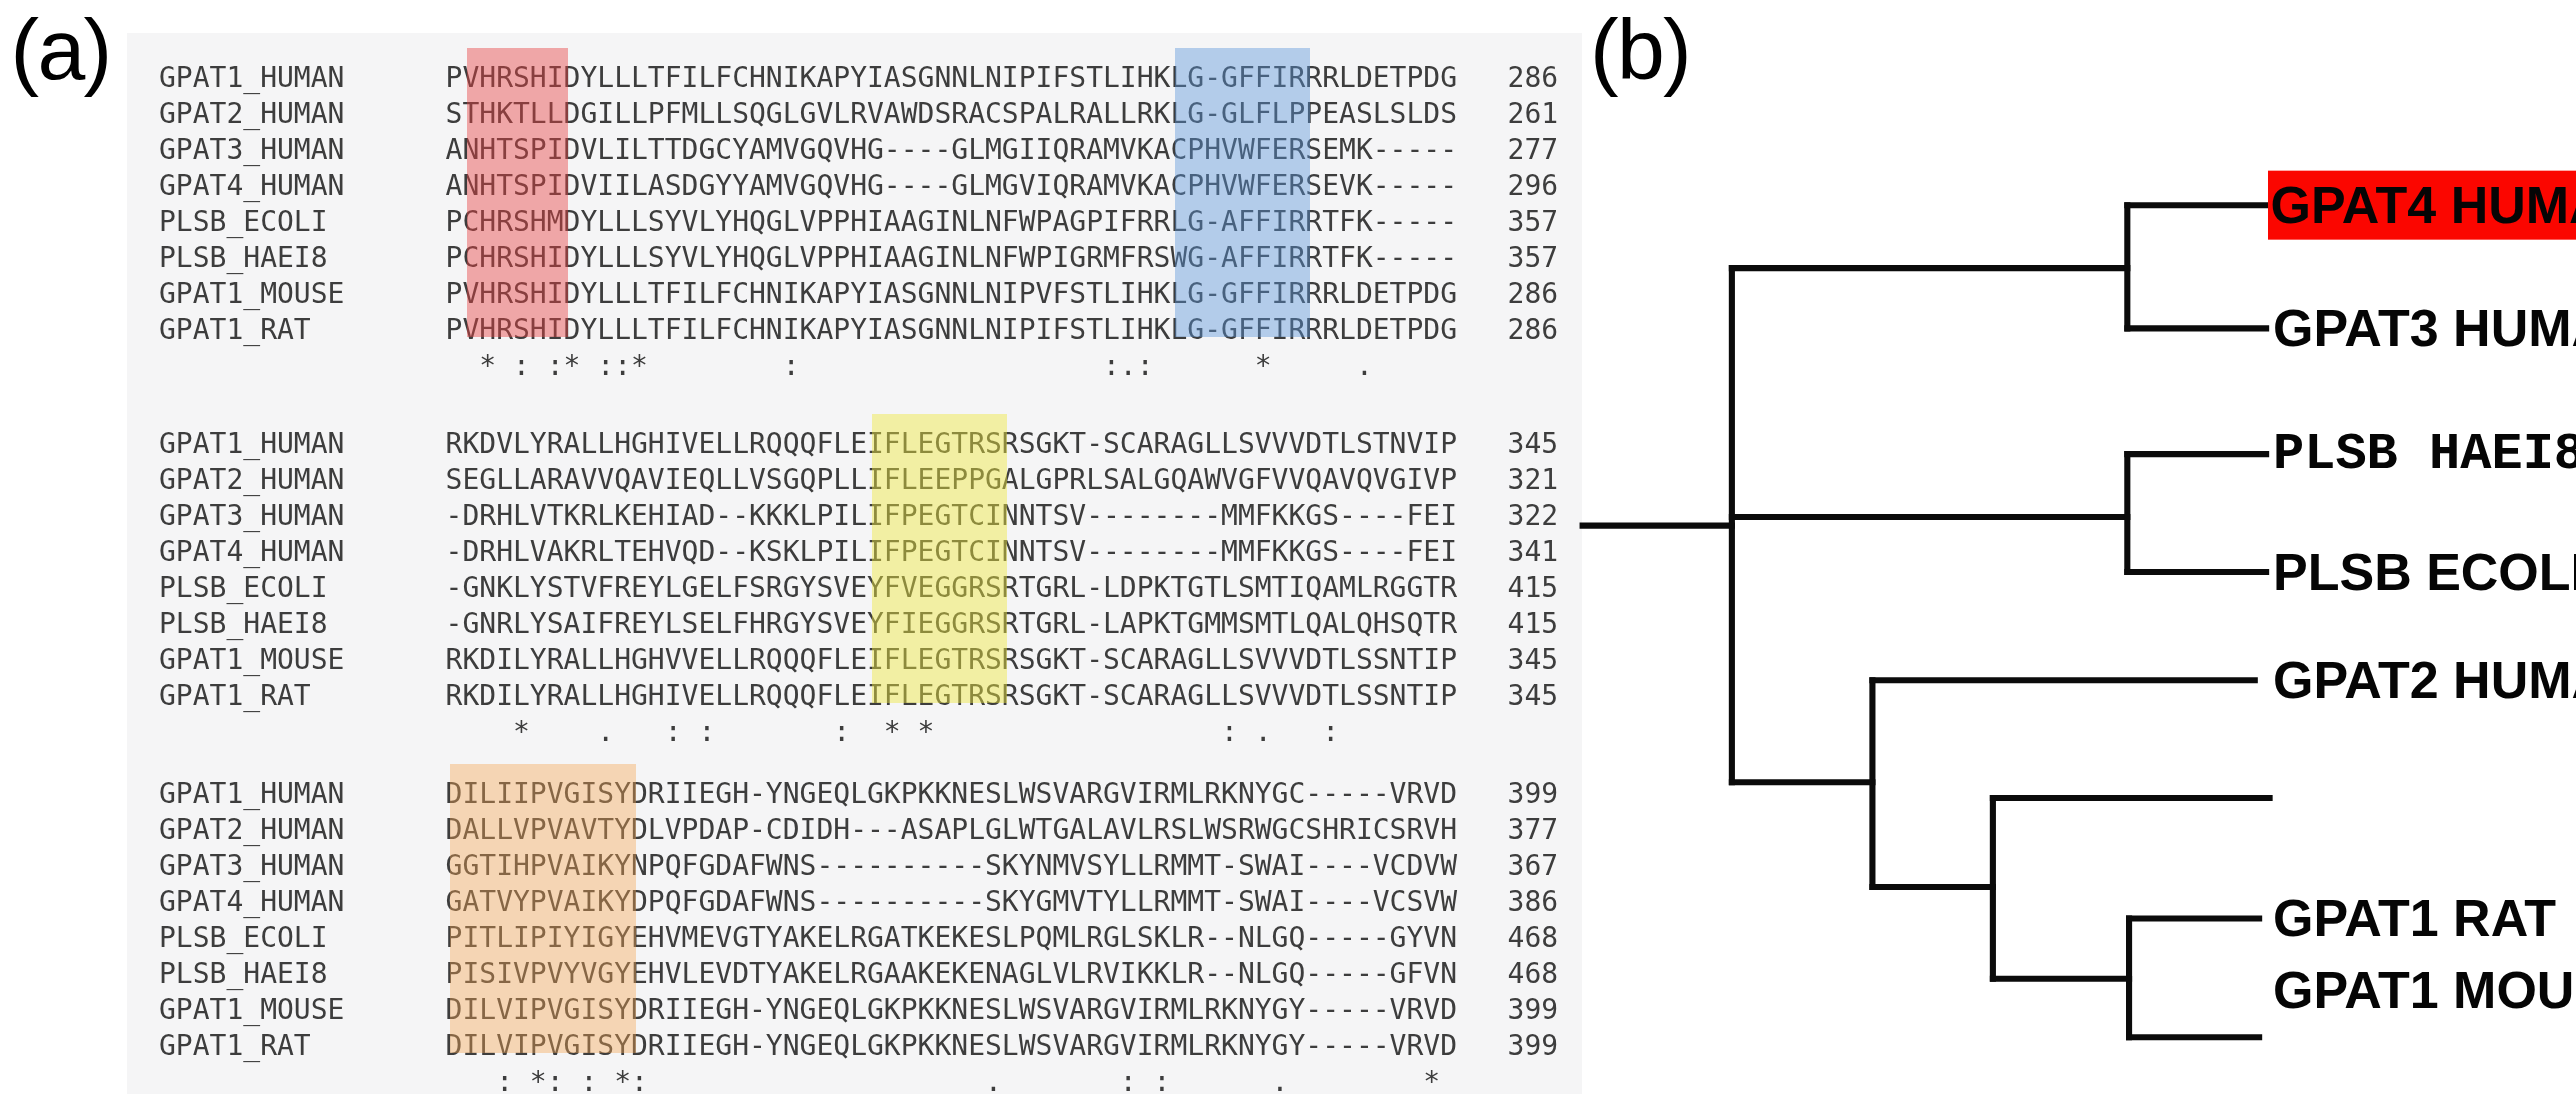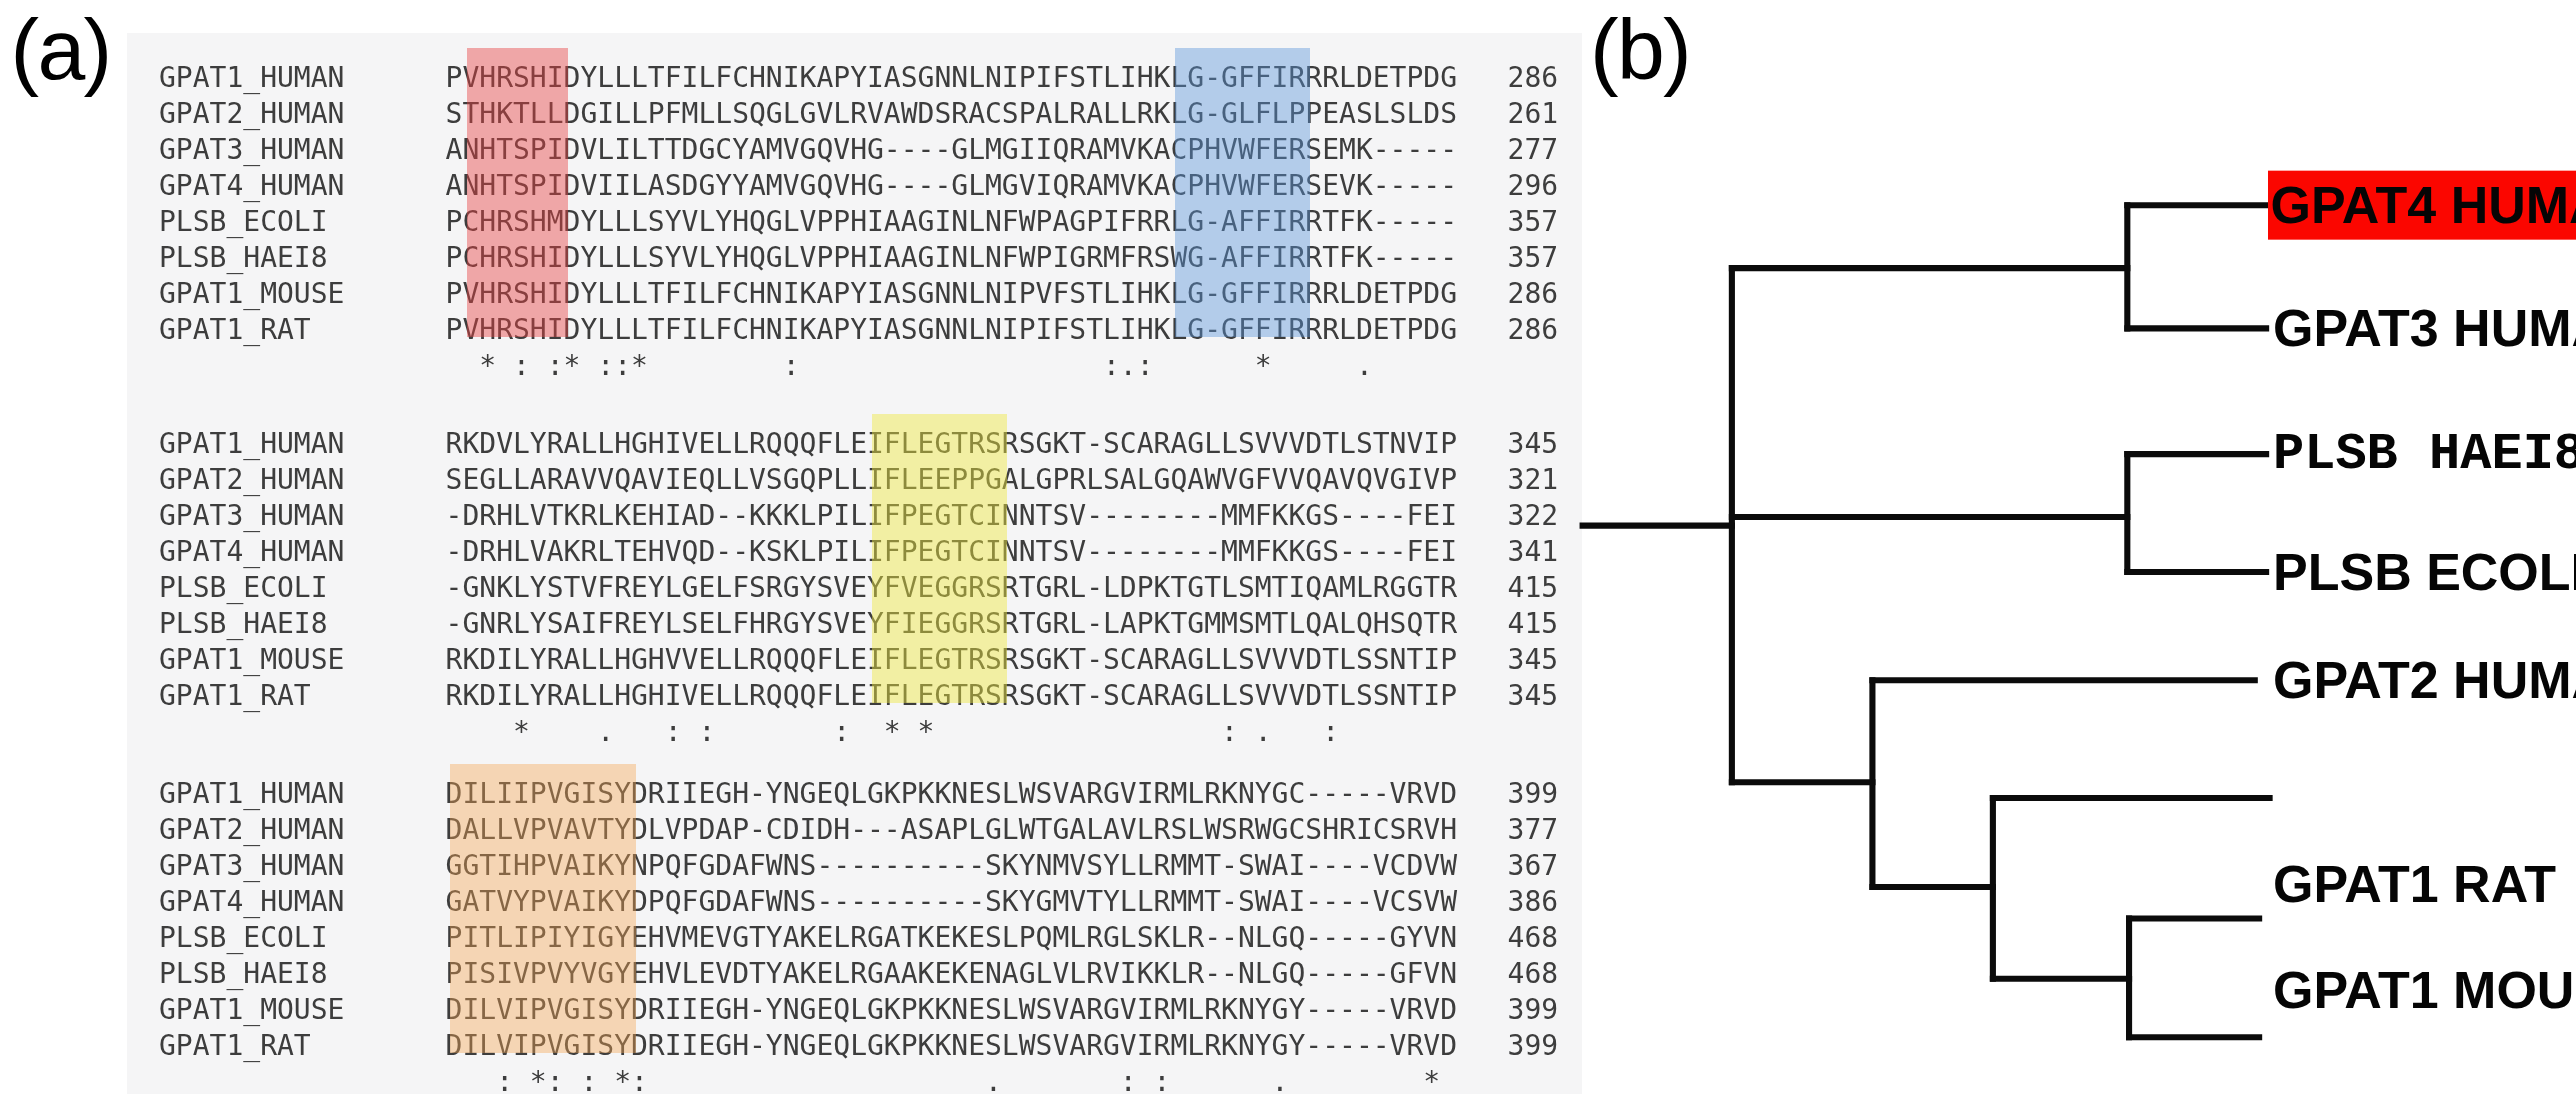--- a/index.html
+++ b/index.html
@@ -108,16 +108,16 @@
       <line x1="2283" y1="1121" x2="2439" y2="1121" stroke="#0b0b0b" stroke-width="7" stroke-linecap="square"></line>
       <line x1="2439" y1="1052" x2="2439" y2="1188" stroke="#0b0b0b" stroke-width="7" stroke-linecap="square"></line>
       <line x1="2439" y1="1052" x2="2588" y2="1052" stroke="#0b0b0b" stroke-width="7" stroke-linecap="square"></line>
       <line x1="2439" y1="1188" x2="2588" y2="1188" stroke="#0b0b0b" stroke-width="7" stroke-linecap="square"></line>
     </svg>
     <div class="tree-label hl-red" style="background: rgb(251, 6, 0); top: 205px;">GPAT4 HUMAN</div>
     <div class="tree-label" style="top: 328px;">GPAT3 HUMAN</div>
     <div class="tree-label" style="top: 454px; font-family: Liberation Mono, monospace;">PLSB HAEI8</div>
     <div class="tree-label" style="top: 572px;">PLSB ECOLI</div>
     <div class="tree-label" style="top: 680px;">GPAT2 HUMAN</div>
-    <div class="tree-label" style="top: 884px;">GPAT1 RAT</div>
+    <div class="tree-label" style="top: 918px;">GPAT1 RAT</div>
     <div class="tree-label" style="top: 990px;">GPAT1 MOUSE</div>
   </div>
 
 
 </body></html>

